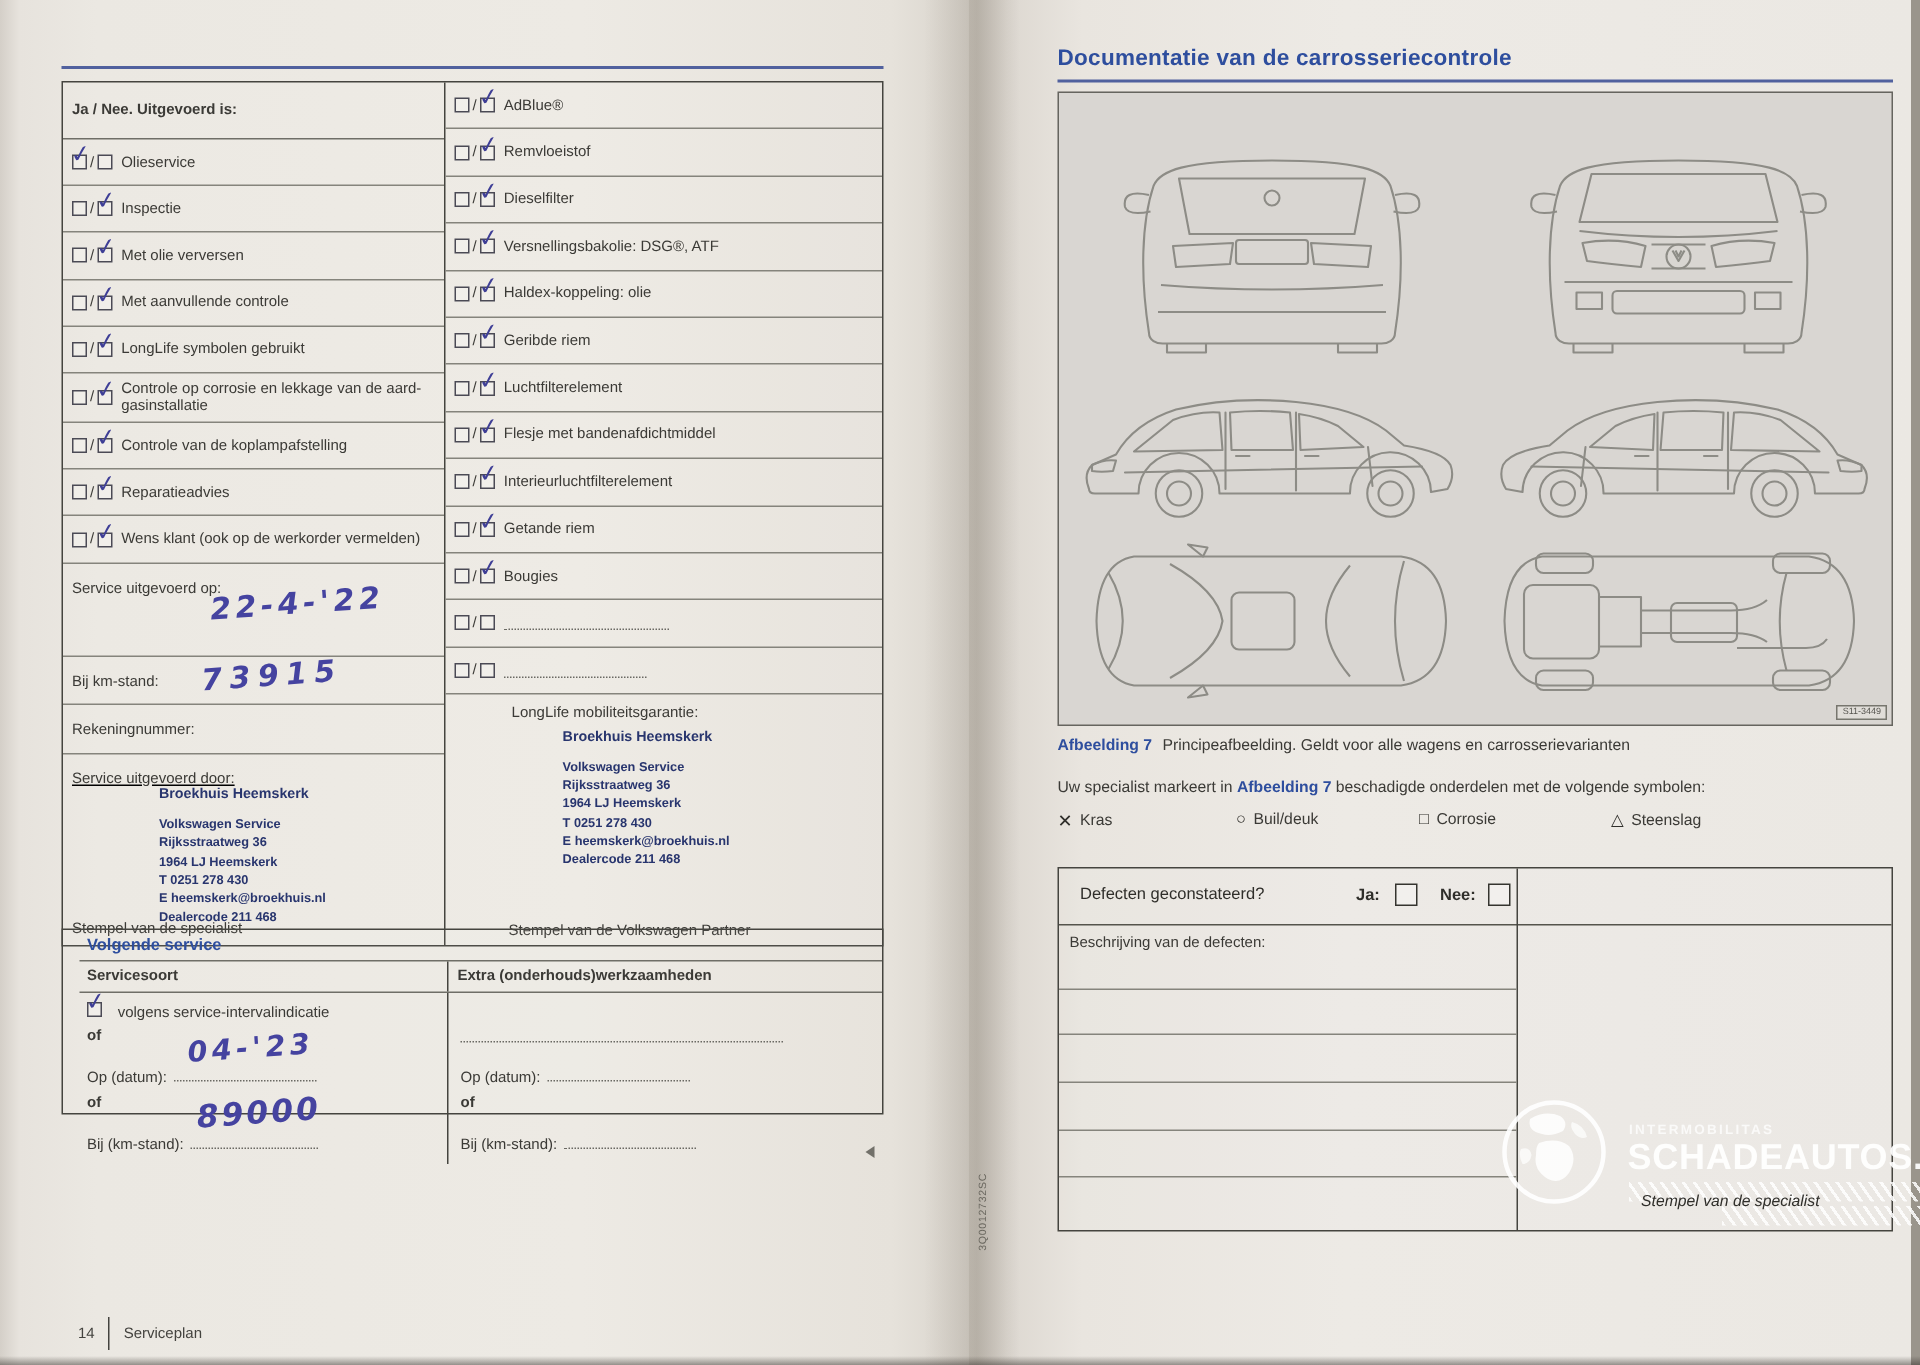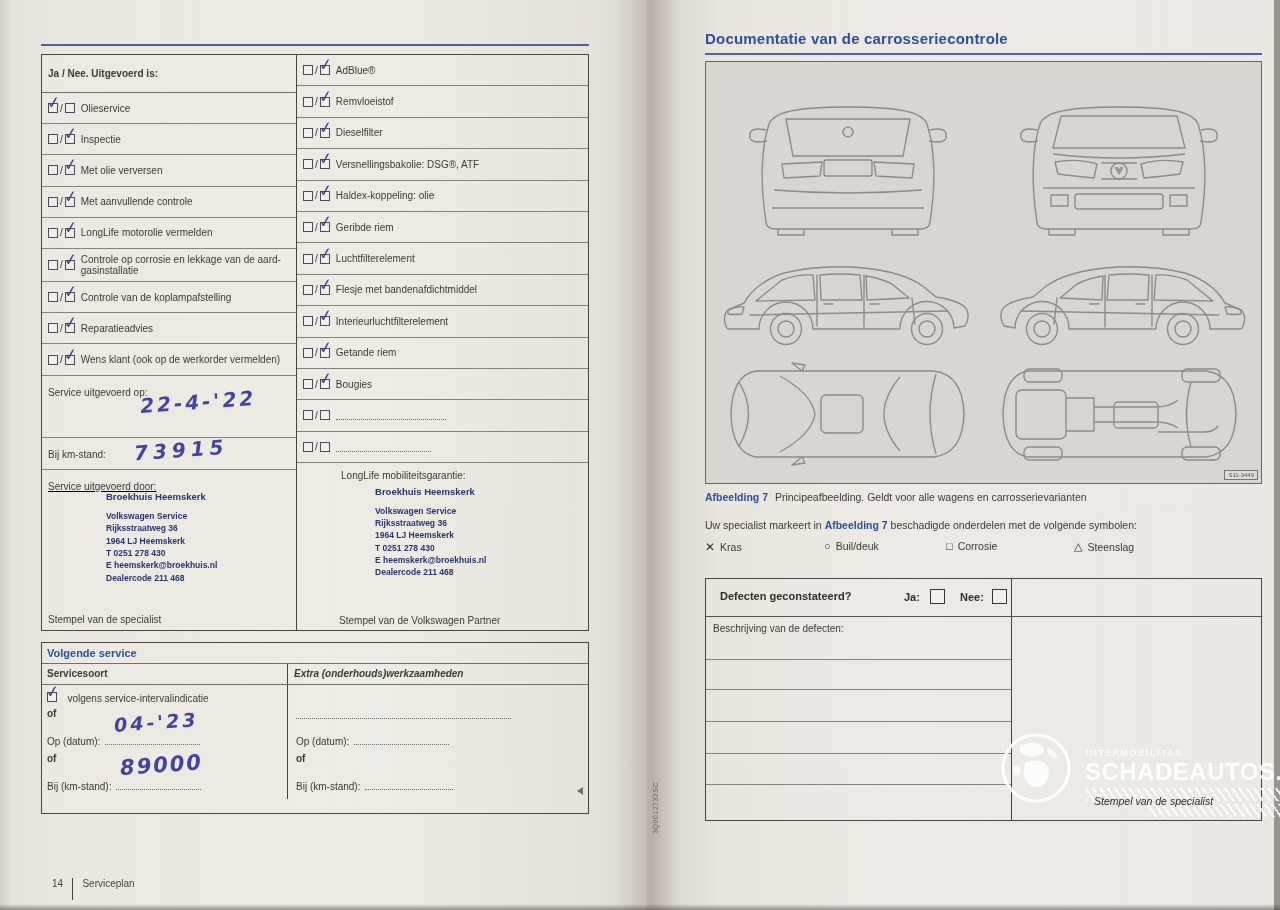--- a/index.html
+++ b/index.html
@@ -47,56 +47,56 @@
 
   .cell{border-bottom:1px solid #85847c;box-sizing:border-box;position:relative;padding:6px;}
   .hand{font-family:"DejaVu Sans",sans-serif;font-style:italic;color:#4543a0;
     font-weight:bold;letter-spacing:3px;transform:rotate(-4deg);display:inline-block;}
 
   .stamp{color:#28356e;font-weight:bold;font-size:8.5px;line-height:1.45;}
   .stamp .s-name{font-size:9.5px;margin-bottom:6px;}
   .stamp-caption{position:absolute;font-size:10px;color:#3b3a36;}
 
   
-  #next-box{position:absolute;left:41px;top:642px;width:548px;height:172px;
-    border:1.4px solid #45443f;box-sizing:border-box;background:rgba(255,255,255,.05);}
+  #next-box{position:absolute;left:41px;top:619px;width:548px;height:124px;
+    border:1.4px solid #45443f;box-sizing:border-box;background:rgba(255,255,255,.05);padding-left:11px;}
   #next-title{height:21px;border-bottom:1px solid #6f6e67;display:flex;align-items:center;
     padding-left:5px;box-sizing:border-box;}
   #next-heads{height:21px;border-bottom:1px solid #6f6e67;display:flex;box-sizing:border-box;}
   #next-heads .nh1{width:245px;padding:4px 0 0 5px;box-sizing:border-box;}
-  #next-heads .nh2{flex:1;border-left:1.2px solid #45443f;padding:4px 0 0 6px;box-sizing:border-box;font-style:italic;}
+  #next-heads .nh2{flex:1;border-left:1.2px solid #45443f;padding:4px 0 0 6px;box-sizing:border-box;}
   #next-body{display:flex;height:114px;}
   #next-left{width:245px;position:relative;padding:4px 0 0 5px;box-sizing:border-box;}
   #next-right{flex:1;border-left:1.2px solid #45443f;position:relative;padding:4px 0 0 6px;box-sizing:border-box;}
   .nline{position:absolute;left:5px;white-space:nowrap;}
   #next-right .nline{left:8px;}
   .tri-mark{position:absolute;right:5px;bottom:4px;width:0;height:0;
     border-top:4px solid transparent;border-bottom:4px solid transparent;border-right:6px solid #55544e;opacity:.8;}
 
   
-  .footer{position:absolute;display:flex;gap:9px;font-size:10px;color:#44433f;}
+  .footer{position:absolute;display:flex;align-items:center;gap:9px;font-size:10px;color:#44433f;}
   .fbar{width:1.3px;height:22px;background:#44433f;}
 
   
   #car-box{position:absolute;left:59px;top:61px;width:557px;height:423px;
     background:#d9d6d2;border:1px solid #66655f;box-sizing:border-box;}
   #car-box svg{position:absolute;}
   .figcode{position:absolute;right:3px;bottom:3px;border:1px solid #77766e;color:#55544e;
     font-size:6px;padding:1px 3px;background:#e0ddd8;}
 
   #fig-caption{position:absolute;left:59px;top:491px;font-size:10.5px;}
   #instruction{position:absolute;left:59px;top:519px;font-size:10.5px;color:#3b3a36;}
   .symbol-item{position:absolute;top:540px;font-size:10.5px;color:#3b3a36;display:flex;align-items:center;gap:5px;}
   .sym-glyph{font-size:11px;color:#2f2e2a;}
   .sym-glyph.xg{font-weight:bold;font-size:12px;}
 
   #defect-table{position:absolute;left:59px;top:578px;width:557px;height:243px;
     border:1.4px solid #45443f;box-sizing:border-box;background:rgba(255,255,255,.04);}
   #defect-head{height:38px;border-bottom:1px solid #55544c;position:relative;box-sizing:border-box;}
-  #defect-head .q{position:absolute;left:14px;top:11px;font-size:11px;font-weight:bold;color:#2f2e2a;}
+  #defect-head .q{position:absolute;left:14px;top:11px;font-size:11px;font-weight:normal;color:#2f2e2a;}
   .big-cb{position:absolute;width:13px;height:13px;border:1.7px solid #35342f;top:10px;background:rgba(255,255,255,.3);}
   .janee{position:absolute;top:12px;font-size:11px;font-weight:bold;color:#2f2e2a;}
   #defect-vline{position:absolute;left:305px;top:0;bottom:0;width:1.2px;background:#45443f;}
   #desc-label{position:absolute;left:7px;top:44px;font-size:10px;color:#3b3a36;}
   .desc-line{position:absolute;left:0;width:305px;height:1px;background:#85847c;}
   #stamp-caption-right{position:absolute;left:388px;top:216px;font-size:10.5px;color:#2f2e2a;
     font-style:italic;z-index:7;}
 
   
   #watermark{position:absolute;left:354px;top:726px;width:290px;height:100px;z-index:5;
@@ -182,21 +182,21 @@
               <span class="cb cb-nee"></span>
             </span>
           <span class="rlabel">Met aanvullende controle</span>
         </div>
         <div class="trow">
           <span class="cbpair check-nee">
               <span class="cb cb-ja"></span>
               <span class="slash">/</span>
               <span class="cb cb-nee"></span>
             </span>
-          <span class="rlabel">LongLife motorolie vermelden</span>
+          <span class="rlabel">LongLife symbolen gebruikt</span>
         </div>
         <div class="trow tall">
           <span class="cbpair check-nee">
               <span class="cb cb-ja"></span>
               <span class="slash">/</span>
               <span class="cb cb-nee"></span>
             </span>
           <span class="rlabel">Controle op corrosie en lekkage van de aard-gasinstallatie</span>
         </div>
         <div class="trow">
@@ -224,20 +224,23 @@
           <span class="rlabel">Wens klant (ook op de werkorder vermelden)</span>
         </div>
 
         <div class="cell" style="height:62px;">
           <span class="t">Service uitgevoerd op:</span>
           <span class="hand" style="position:absolute;left:98px;top:14px;font-size:20px;">22-4-'22</span>
         </div>
         <div class="cell" style="height:32px;">
           <span class="t">Bij km-stand:</span>
           <span class="hand" style="position:absolute;left:92px;top:0px;font-size:20px;letter-spacing:5px;">73915</span>
+        </div>
+        <div class="cell" style="height:33px;">
+          <span class="t">Rekeningnummer:</span>
         </div>
         <div class="cell" style="flex:1;border-bottom:none;text-decoration:underline;">
           <span class="t">Service uitgevoerd door:</span>
           <div class="stamp" style="position:absolute;left:64px;top:20px;">
             <div class="s-name">Broekhuis Heemskerk</div>
             <div>Volkswagen Service</div>
             <div>Rijksstraatweg 36</div>
             <div>1964 LJ Heemskerk</div>
             <div>T 0251 278 430</div>
             <div>E heemskerk@broekhuis.nl</div>

